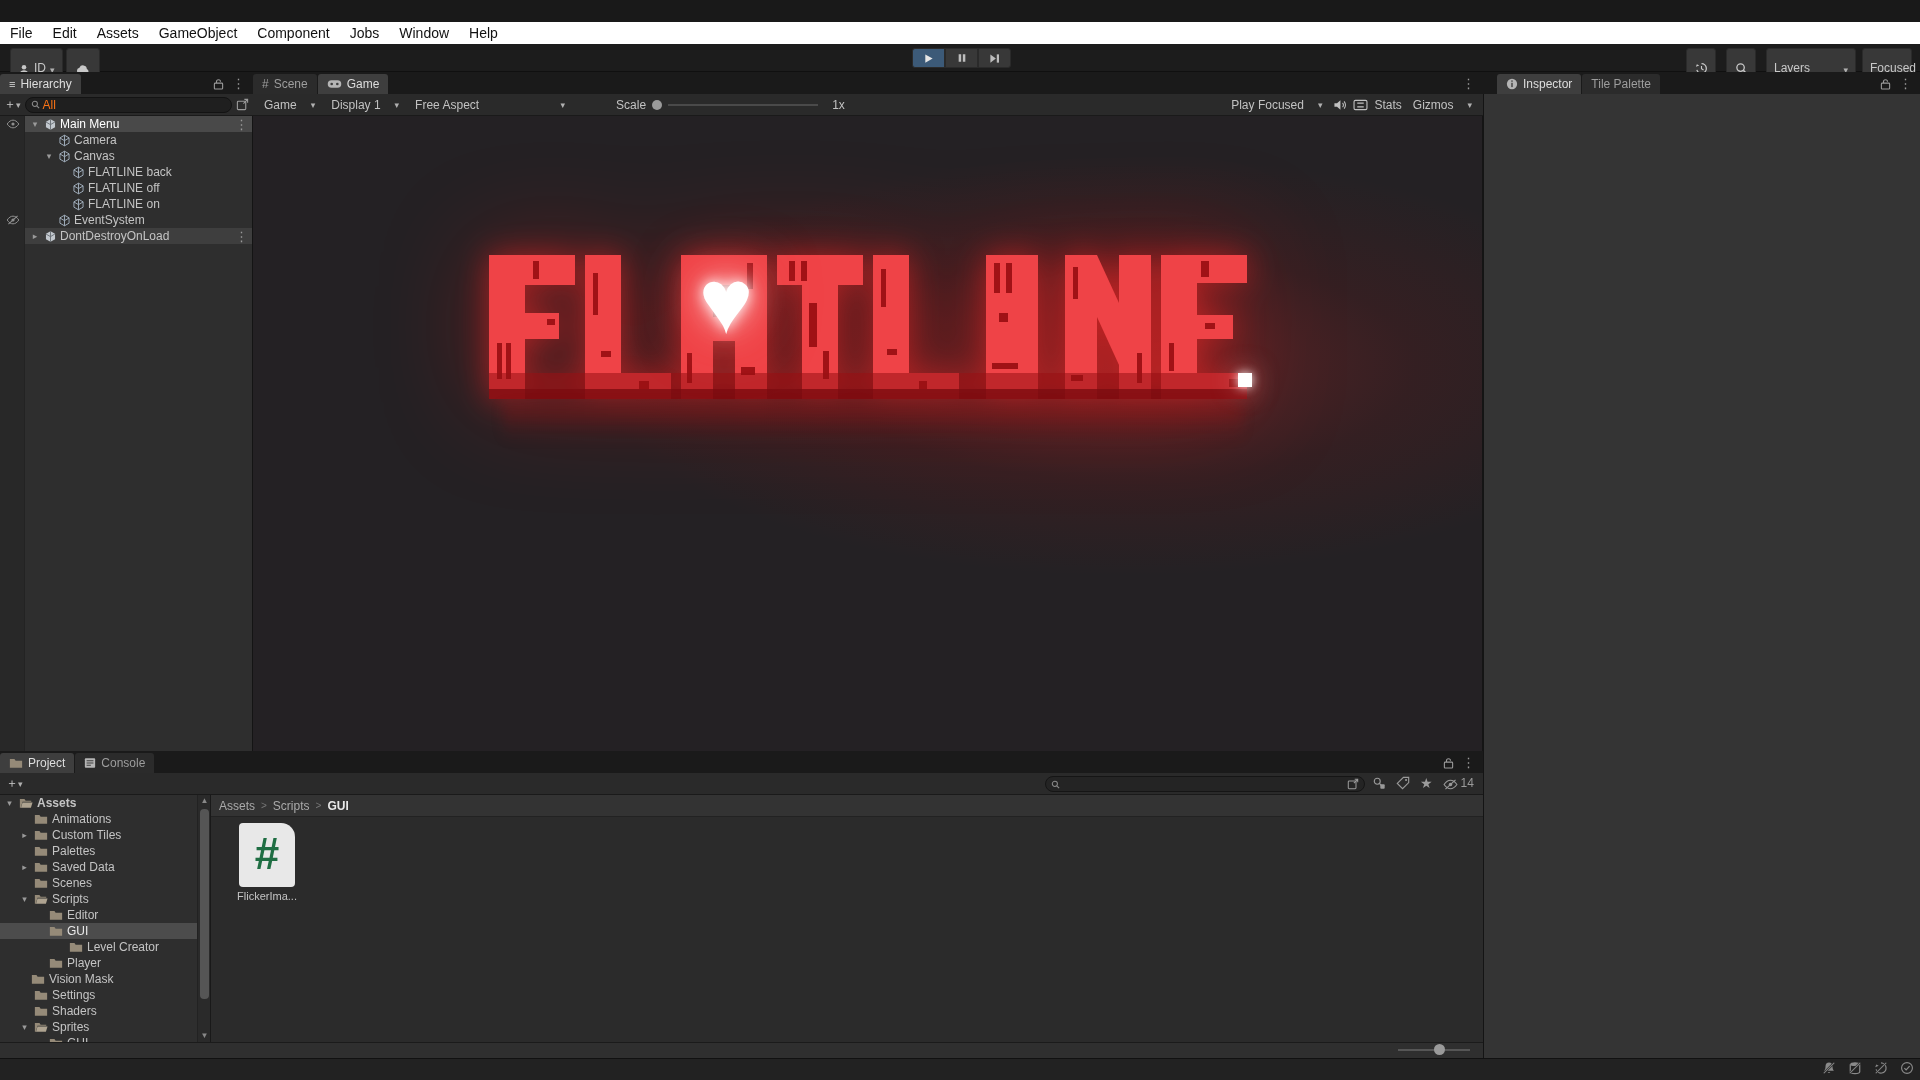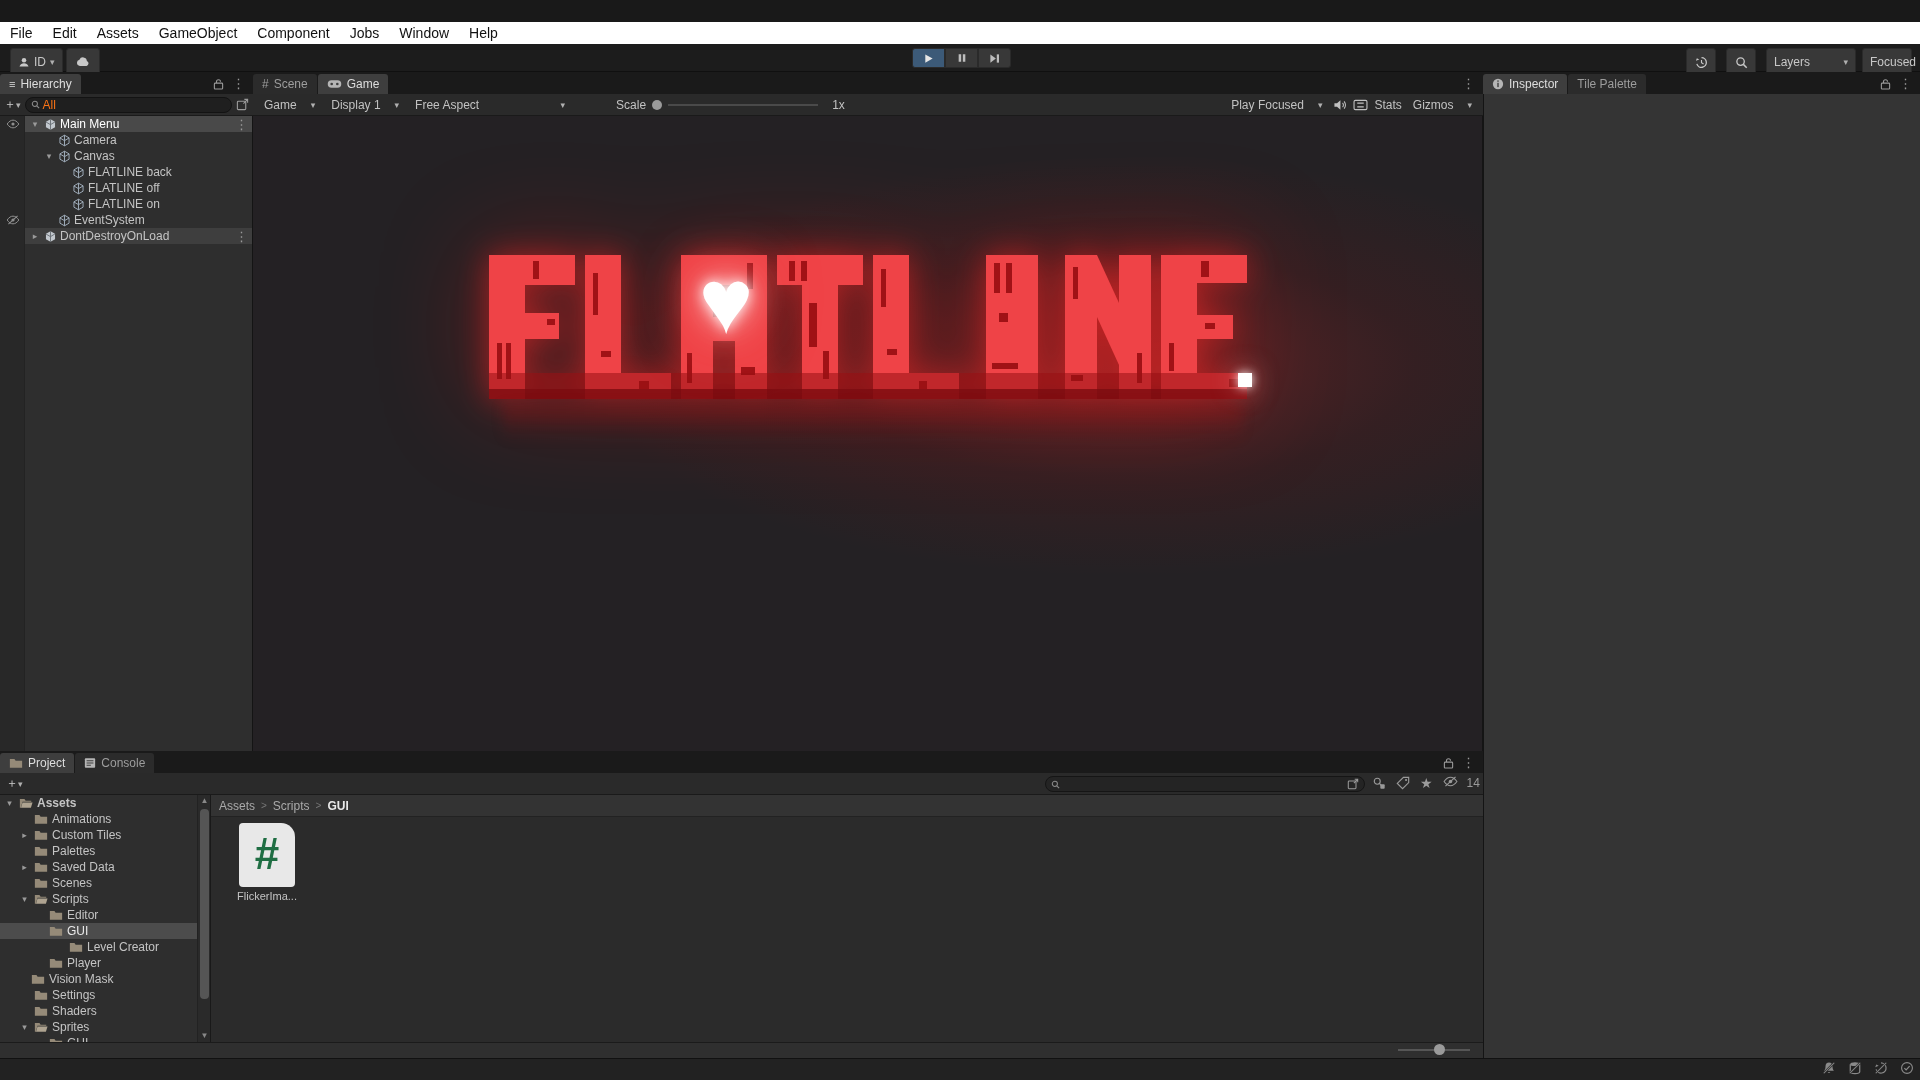--- a/index.html
+++ b/index.html
@@ -11,21 +11,21 @@
   .titlebar { position:absolute; left:0; top:0; width:1920px; height:22px; background:#ffffff; color:#111; display:flex; align-items:center; font-size:13px; }
   .title-icon { width:14px; height:14px; border-radius:50%; background:#2b2b2b; margin:0 7px 0 8px; position:relative; }
   .title-icon::after{ content:""; position:absolute; left:4px; top:4px; width:6px; height:6px; border-radius:50%; background:#fff; }
   .win-controls { margin-left:auto; display:flex; height:22px; }
   .win-btn { width:46px; height:22px; display:flex; align-items:center; justify-content:center; color:#222; font-size:12px; }
   .menubar { position:absolute; left:0; top:22px; width:1920px; height:22px; background:#ffffff; color:#111; display:flex; align-items:center; font-size:14px; }
   .menu-item { padding:0 10px; height:22px; line-height:22px; }
 
   
   .toolbar { position:absolute; left:0; top:44px; width:1920px; height:28px; background:#1c1c1c; border-bottom:1px solid #101010; }
-  .tb-btn { position:absolute; top:4px; height:28px; background:#383838; border:1px solid #2a2a2a; border-radius:3px; display:flex; align-items:center; justify-content:center; gap:4px; color:#c8c8c8; padding:0 7px; }
+  .tb-btn { position:absolute; top:4px; height:28px; background:#383838; border:1px solid #2a2a2a; border-radius:3px; display:flex; align-items:flex-end; justify-content:center; gap:4px; color:#c8c8c8; padding:0 7px; }
   .tb-btn svg { display:block; }
   .play-group { position:absolute; left:912px; top:4px; display:flex; }
   .pg-btn { width:33px; height:20px; background:#383838; border:1px solid #2a2a2a; display:flex; align-items:center; justify-content:center; }
   .pg-btn:first-child { border-radius:3px 0 0 3px; }
   .pg-btn:last-child { border-radius:0 3px 3px 0; }
   .pg-btn.active { background:#3c5a78; }
   .caret { font-size:9px; color:#b0b0b0; }
 
   
   .tabstrip { position:absolute; background:#1a1a1a; display:flex; align-items:flex-end; }
@@ -449,21 +449,21 @@
         <rect x="0" y="118" width="758" height="26" fill="#991014" opacity="0.55"></rect>
         <rect x="0" y="134" width="758" height="10" fill="#7c0d10" opacity="0.8"></rect>
       </svg>
       <span class="heart">♥</span>
       <span class="white-px"></span>
     </div>
     <div class="logo-reflect"></div>
   </div>
 
   <div class="tabstrip right-tabs">
-    <div id="right-tabs-holder" style="display:flex;align-items:flex-end;">
+    <div id="right-tabs-holder" style="display:flex;align-items:flex-end;margin-left:14px;">
         <div class="tab active">
           <span>
             <svg class="ic" width="12" height="12" viewBox="0 0 14 14">
               <circle cx="7" cy="7" r="6" fill="#b5b5b5"></circle>
               <rect x="6.2" y="5.6" width="1.6" height="5" fill="#3e3e3e"></rect>
               <rect x="6.2" y="2.8" width="1.6" height="1.6" fill="#3e3e3e"></rect>
             </svg>
           </span>
           <span>Inspector</span>
         </div>
@@ -528,21 +528,21 @@
     <svg class="ic" width="14" height="14" viewBox="0 0 16 16">
         <circle cx="6" cy="6" r="3.4" fill="none" stroke="#9a9a9a" stroke-width="1.3"></circle>
         <path d="M8.5 8.5l3 3" stroke="#9a9a9a" stroke-width="1.4"></path>
         <rect x="9.5" y="9.5" width="5" height="5" rx="1" fill="#9a9a9a"></rect>
       </svg>
     <svg class="ic" width="14" height="14" viewBox="0 0 16 16">
         <path d="M1.5 8.5L8.5 1.5h6v6l-7 7z" fill="none" stroke="#9a9a9a" stroke-width="1.3"></path>
         <circle cx="11.5" cy="4.5" r="1.2" fill="#9a9a9a"></circle>
       </svg>
     <span style="color:#9a9a9a;font-size:14px;">★</span>
-    <span style="display:flex;align-items:flex-start;gap:9px;">
+    <span style="display:flex;align-items:flex-end;gap:3px;">
       <svg class="ic" width="15" height="11" viewBox="0 0 16 12">
           <path d="M1 6c2.3-3.2 4.4-4.6 7-4.6S12.7 2.8 15 6c-2.3 3.2-4.4 4.6-7 4.6S3.3 9.2 1 6z" fill="none" stroke="#9a9a9a" stroke-width="1.2"></path>
           <circle cx="8" cy="6" r="1.9" fill="#9a9a9a"></circle>
           <path d="M2.5 11L13.5 1" stroke="#9a9a9a" stroke-width="1.3"></path>
         </svg>
       <span>14</span>
     </span>
   </div>
   <div class="proj-body">
     <div class="proj-tree">

